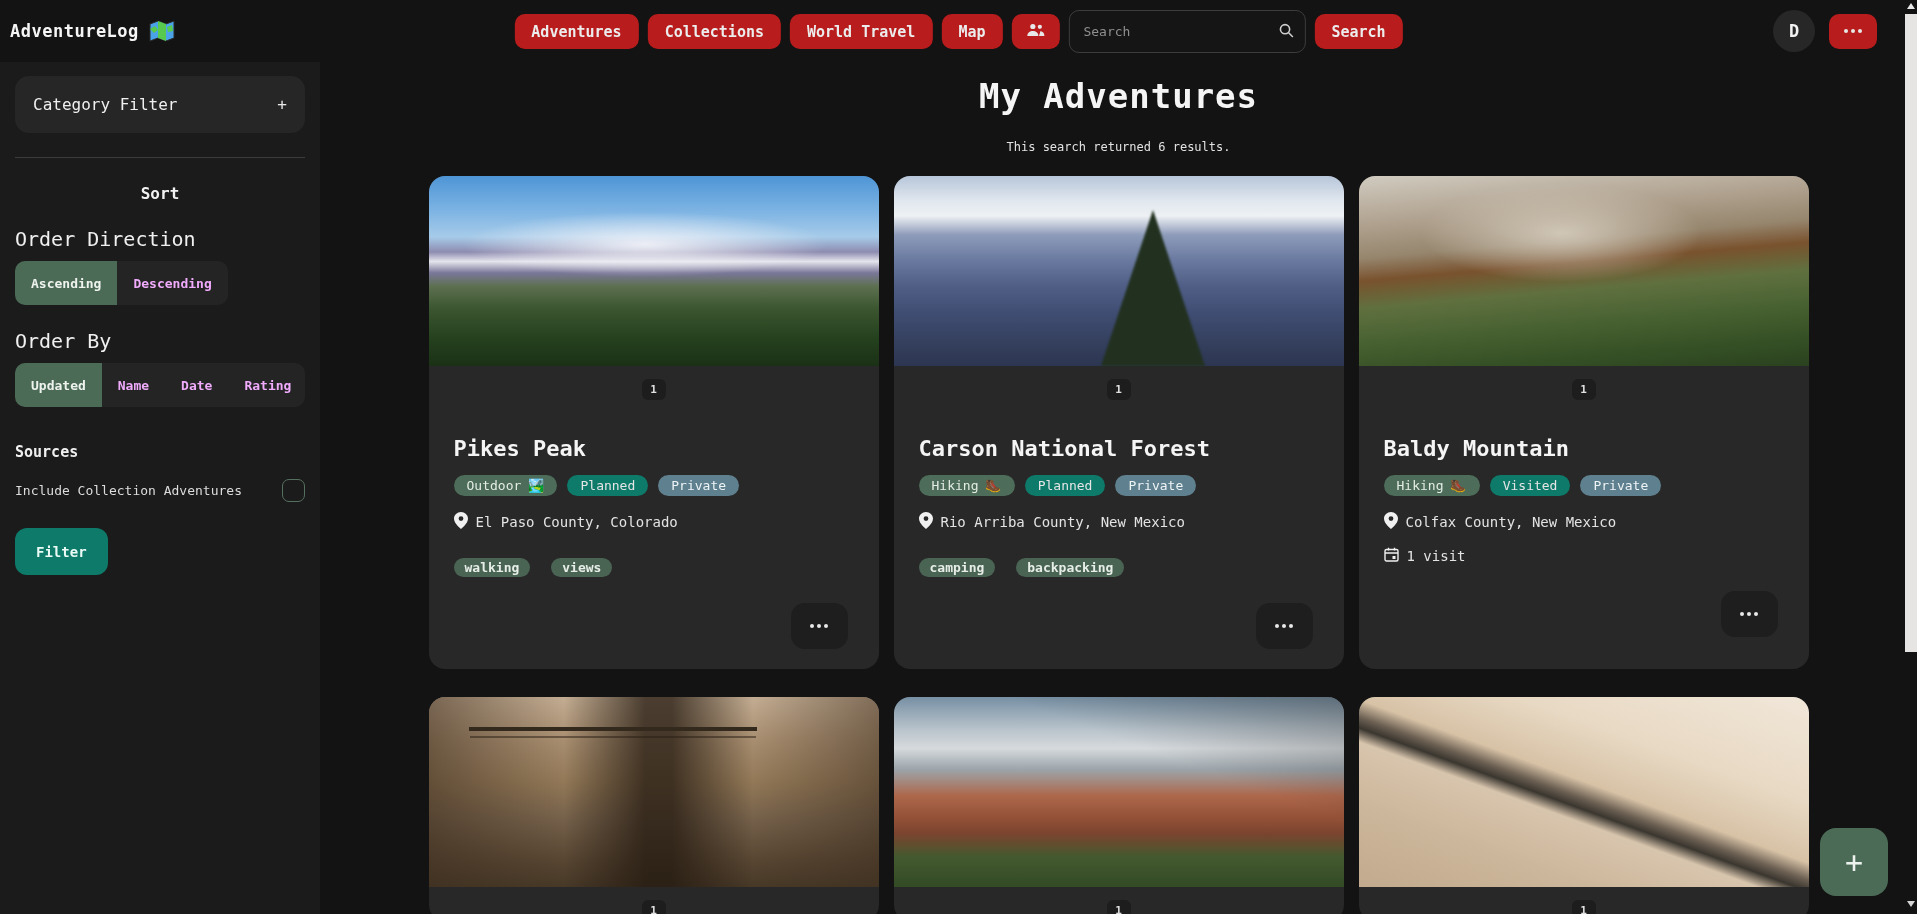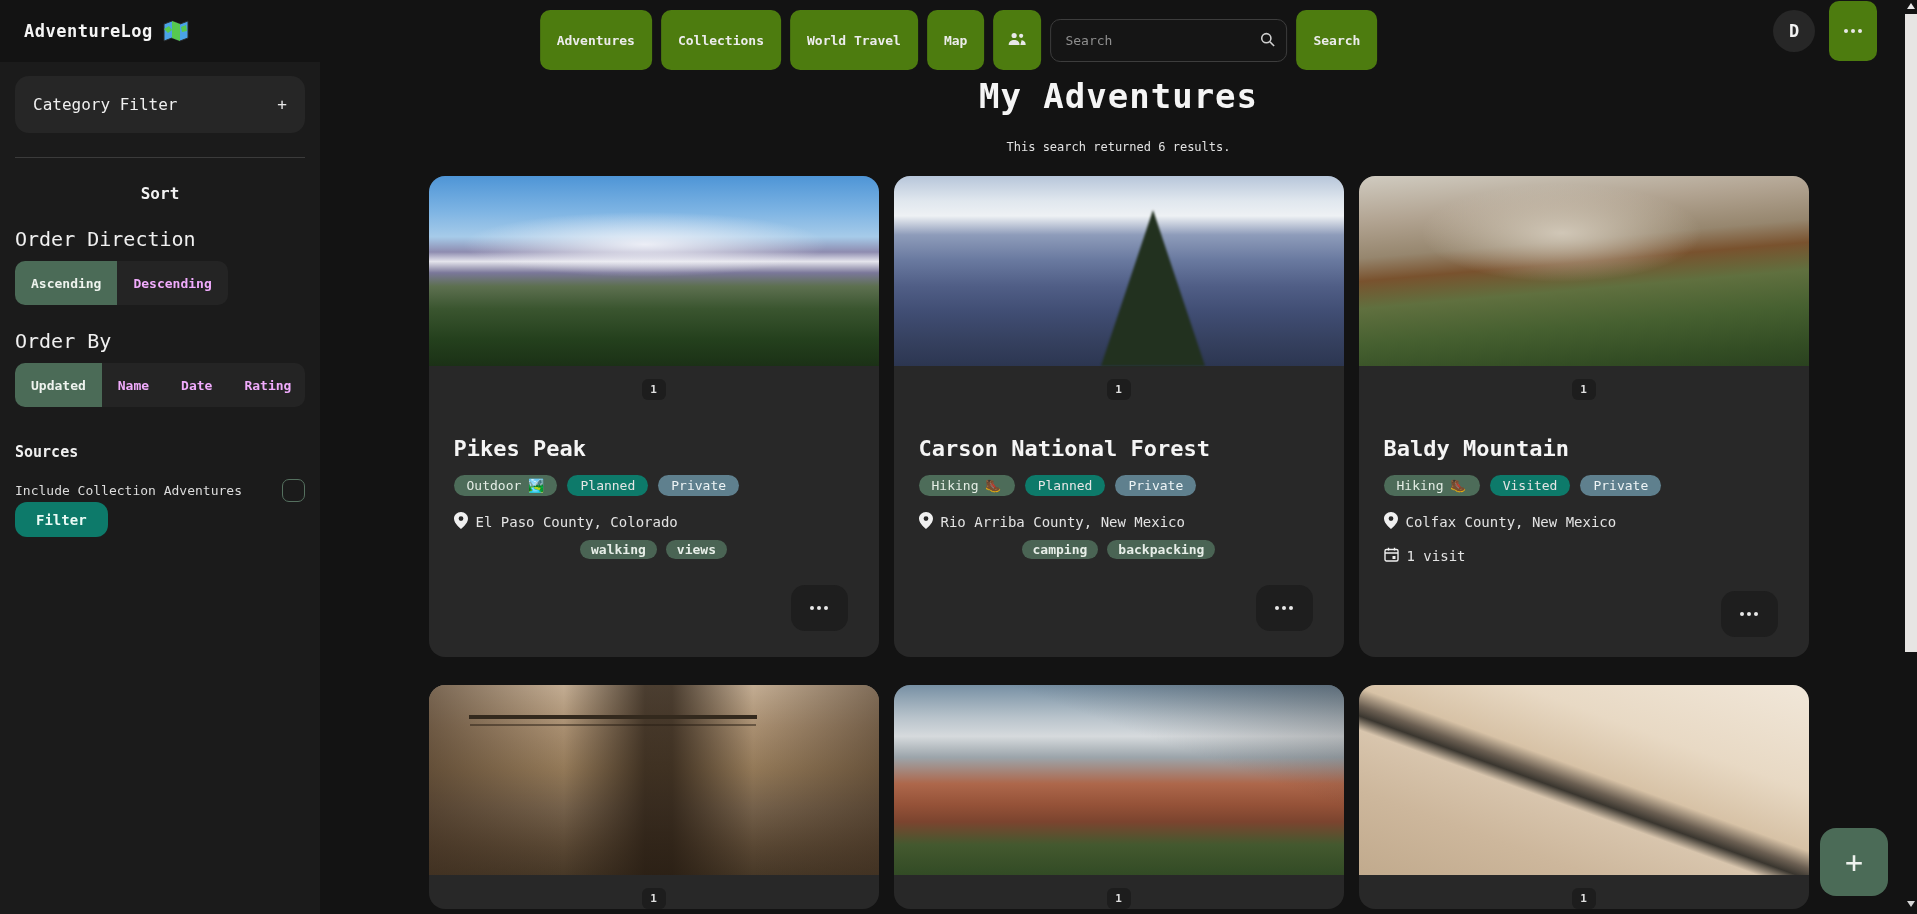--- a/index.html
+++ b/index.html
@@ -2,26 +2,26 @@
 <html><head>
 <meta charset="utf-8">
 <style>
   * { margin:0; padding:0; box-sizing:border-box; }
   html,body { background:#0d0d0d; }
   body { font-family:"DejaVu Sans Mono","Liberation Mono",monospace; }
   .screen { position:relative; width:1917px; height:914px; background:#131313; overflow:hidden; }
 
   
   .navbar { position:relative; height:62px; display:flex; align-items:center; background:#131313; }
-  .logo-wrap { display:flex; align-items:center; gap:10px; padding-left:24px; }
+  .logo-wrap { display:flex; align-items:center; gap:10px; padding-left:10px; }
   .logo-text { color:#f5f5f5; font-size:17px; font-weight:bold; letter-spacing:.5px; }
   .logo-icon svg { display:block; }
   .nav-center { position:absolute; left:50%; top:10px; transform:translateX(-50%); display:flex; gap:9px; align-items:center; }
-  .nav-btn { height:60px; padding:0 17px; background:#4d7c0f; border:none; border-radius:10px;
-             color:#ececec; font-family:inherit; font-size:13px; font-weight:bold; cursor:pointer;
+  .nav-btn { height:35px; padding:0 17px; background:#b91c1c; border:none; border-radius:10px;
+             color:#ececec; font-family:inherit; font-size:15px; font-weight:bold; cursor:pointer;
              display:flex; align-items:center; }
   .icon-btn { padding:0 15px; }
   .search-box { position:relative; }
   .search-input { width:237px; height:43px; background:#151515; border:1px solid #3d3d3d; border-radius:10px;
                   color:#e8e8e8; font-family:inherit; font-size:13px; padding:0 36px 0 14px; }
   .search-input::placeholder { color:#8f8f8f; }
   .search-glyph { position:absolute; right:12px; top:13px; }
   .nav-right { margin-left:auto; display:flex; align-items:center; gap:14px; padding-right:40px; }
   .avatar { width:42px; height:42px; border-radius:50%; background:#272727; color:#f2f2f2;
             font-size:17px; font-weight:bold; display:flex; align-items:center; justify-content:center; cursor:pointer; }
@@ -41,41 +41,41 @@
   .join { display:inline-flex; border-radius:10px; overflow:hidden;align-items:flex-end; }
   .join-full { display:flex; }
   .join-btn { height:44px; padding:0 16px; background:#242424; border:none; color:#f0abfc;
               font-family:inherit; font-size:13px; font-weight:bold; cursor:pointer; }
   .join-full .join-btn { flex:1; }
   .join-btn.selected { background:#4b6b57; color:#eef3ee; }
   .src-head { color:#f0f0f0; font-size:15px; font-weight:bold; margin:36px 0 18px 0; }
   .src-row { display:flex; align-items:center; justify-content:space-between; }
   .src-label { color:#dcdcdc; font-size:13px; }
   .checkbox { width:23px; height:23px; border:1px solid #55705f; border-radius:7px; background:transparent; cursor:pointer; }
-  .filter-btn { height:35px; padding:0 21px; background:#0d7a6a; border:none; border-radius:12px;
+  .filter-btn { margin-top:26px; height:47px; padding:0 21px; background:#0d7a6a; border:none; border-radius:12px;
                 color:#eafaf5; font-family:inherit; font-size:14px; font-weight:bold; cursor:pointer; }
 
   
   .main { flex:1; overflow:hidden; }
   .page-title { text-align:center; color:#f5f5f5; font-size:34px; font-weight:bold; margin-top:14px; letter-spacing:1px; }
   .results { text-align:center; color:#e2e2e2; font-size:12px; margin-top:24px; }
   .grid { display:grid; grid-template-columns:repeat(3,450px); gap:28px 15px; justify-content:center; margin-top:22px; }
   .card { width:450px; background:#282828; border-radius:16px; overflow:hidden; }
   .card-img { height:190px; width:100%; }
   .count-badge { width:24px; height:21px; margin:13px auto 0 auto; background:#1d1d1d; border-radius:6px;
                  color:#e0e0e0; font-size:11px; font-weight:bold; display:flex; align-items:center; justify-content:center; }
   .card-body { padding:14px 25px 20px 25px; }
   .card-title { color:#f5f5f5; font-size:22px; font-weight:bold; margin-top:22px; }
   .pill-row { display:flex; gap:10px; margin-top:14px; flex-wrap:wrap; }
   .pill { border-radius:999px; padding:3px 13px; font-size:13px; display:inline-flex; align-items:center; gap:7px; }
   .pill-cat { background:#4d6c59; color:#e4ede5; }
   .pill-status { background:#0d7a6a; color:#e5e5e5; }
   .pill-vis { background:#5f808e; color:#eef4f6; }
   .loc-row { display:flex; align-items:center; gap:8px; margin-top:16px; color:#e3e3e3; font-size:14px; }
-  .tag-row { display:flex; gap:9px; margin-top:8px;justify-content:center; }
+  .tag-row { display:flex; gap:21px; margin-top:26px; }
   .tag { background:#4a6454; color:#e7eee8; border-radius:10px; padding:2px 11px; font-size:13px; font-weight:bold; }
   .visit-row { display:flex; align-items:center; gap:8px; margin-top:15px; color:#e3e3e3; font-size:14px; }
   .card-menu { margin:26px 6px 0 auto; width:57px; height:46px; background:#1e1e1e; border:none; border-radius:14px;
                display:flex; align-items:center; justify-content:center; cursor:pointer; }
 
   
   .img-pikes { background:
       radial-gradient(ellipse 280px 50px at 48% 36%, rgba(245,245,250,.9), rgba(245,245,250,0) 65%),
       linear-gradient(180deg,#4e95d6 0%,#7cb3e3 18%,#a6cbe9 32%,#8e8cb0 40%,#e4e4ec 45%,#7a7799 51%,#5d7050 58%,#3a552f 70%,#24401d 86%,#1b3116 100%); }
   .img-carson { position:relative; background:

